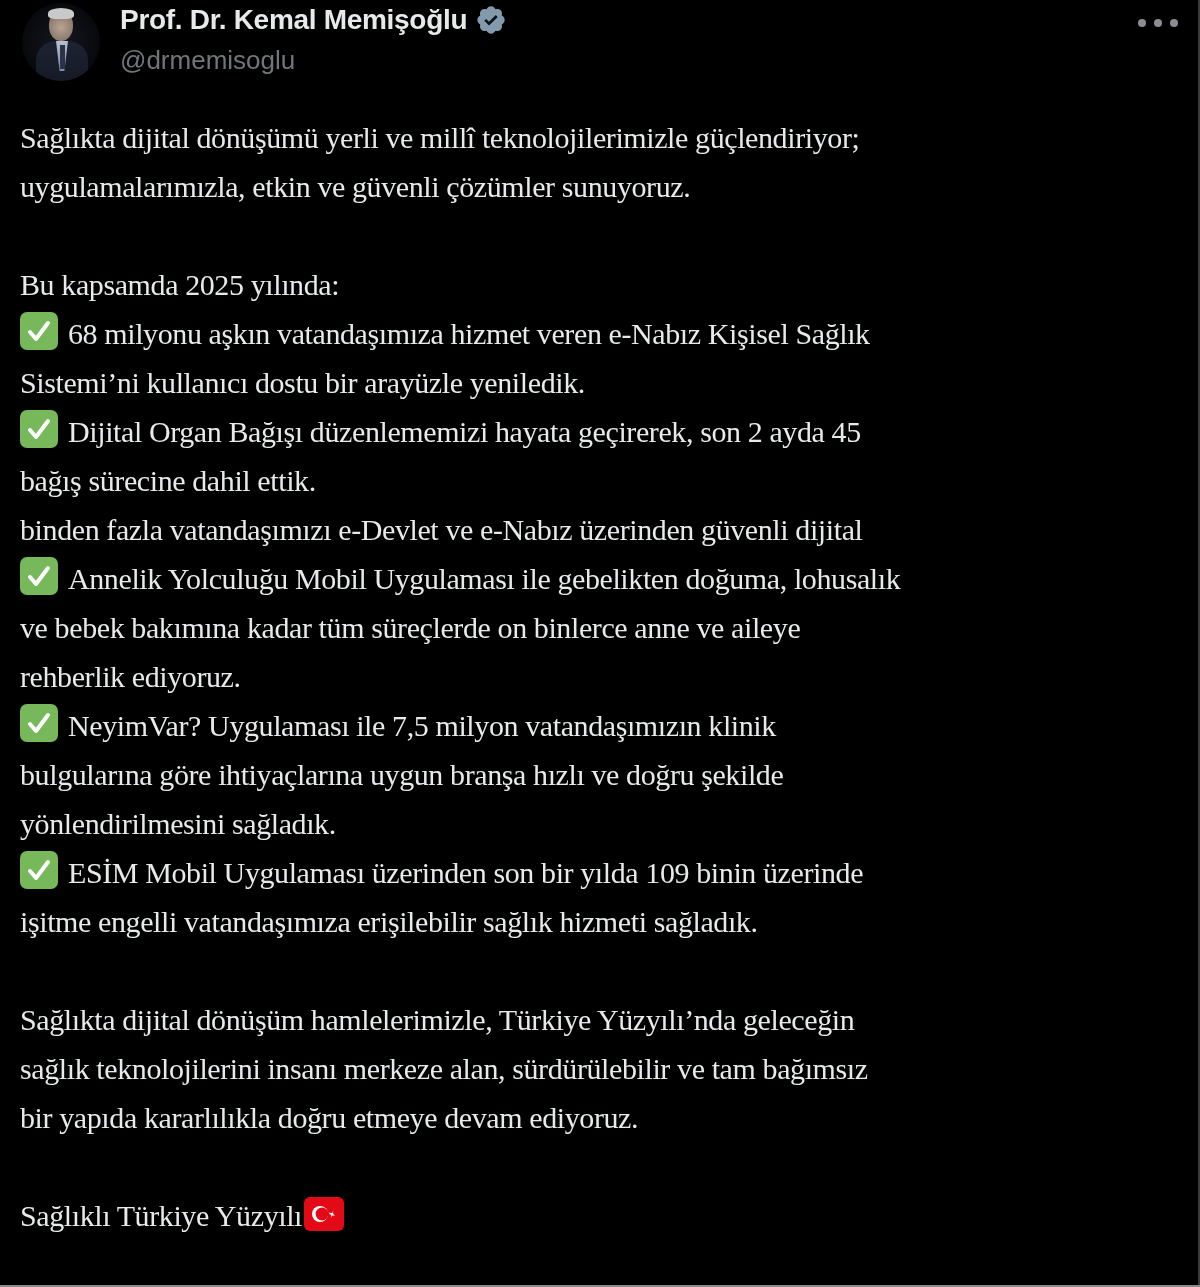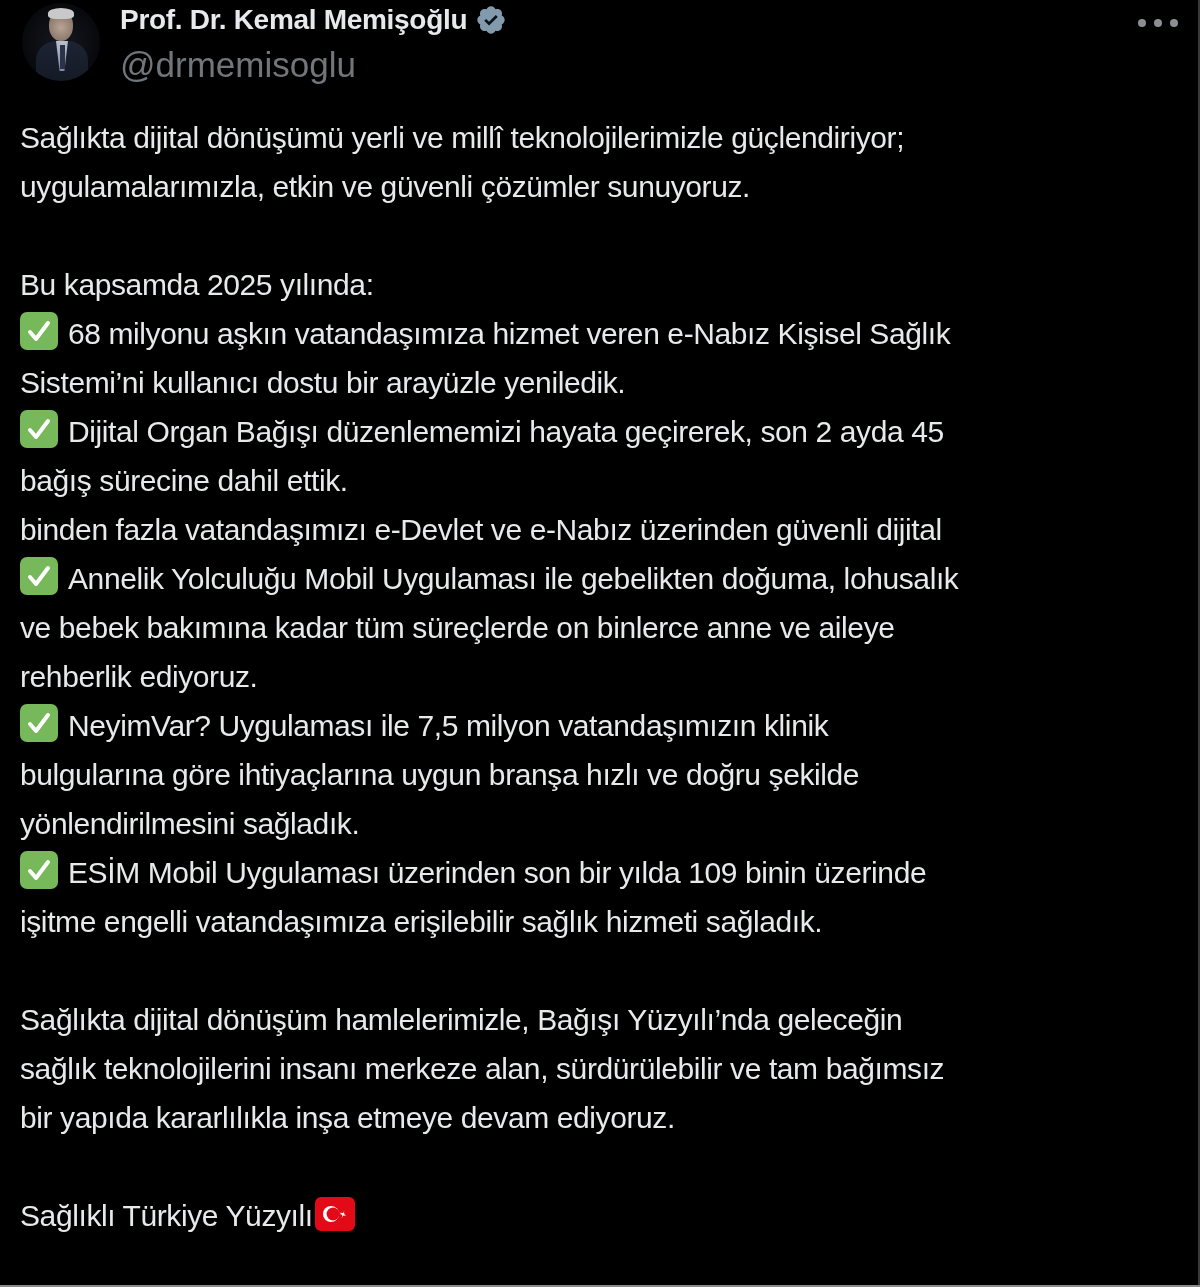--- a/index.html
+++ b/index.html
@@ -107,21 +107,21 @@
     .badge {
       display: inline-block;
       width: 32px;
       height: 32px;
       margin-left: 8px;
     }
     .handle {
       position: absolute;
       left: 120px;
       top: 45px;
-      font-size: 35px;
+      font-size: 26px;
       color: #71767b;
       white-space: nowrap;
     }
     .more-button {
       position: absolute;
       left: 1138px;
       top: 12px;
       width: 40px;
       height: 22px;
       display: flex;
@@ -140,20 +140,21 @@
       left: 20px;
       top: 113px;
       width: 1170px;
       font-size: 30px;
       line-height: 49px;
       color: #e7e9ea;
       letter-spacing: -0.4px;
     }
     .para {
       margin: 0;
+      font-family: Liberation Serif, serif;
     }
     .gap {
       height: 49px;
     }
     .line {
       display: block;
       white-space: nowrap;
     }
     .check {
       display: inline-block;
@@ -291,23 +292,23 @@
               <path d="M5 15 L11 22 L23 6" fill="none" stroke="#ffffff" stroke-width="4" stroke-linecap="round" stroke-linejoin="round"></path>
             </svg>
         </span><span>ESİM Mobil Uygulaması üzerinden son bir yılda 109 binin üzerinde</span>
       </span>
       <span class="line">işitme engelli vatandaşımıza erişilebilir sağlık hizmeti sağladık.</span>
     </p>
 
     <div class="gap"></div>
 
     <p class="para">
-      <span class="line">Sağlıkta dijital dönüşüm hamlelerimizle, Bağışı Yüzyılı’nda geleceğin</span>
+      <span class="line">Sağlıkta dijital dönüşüm hamlelerimizle, Türkiye Yüzyılı’nda geleceğin</span>
       <span class="line">sağlık teknolojilerini insanı merkeze alan, sürdürülebilir ve tam bağımsız</span>
-      <span class="line">bir yapıda kararlılıkla inşa etmeye devam ediyoruz.</span>
+      <span class="line">bir yapıda kararlılıkla doğru etmeye devam ediyoruz.</span>
     </p>
 
     <div class="gap"></div>
 
     <p class="para">
       <span class="line"><span>Sağlıklı Türkiye Yüzyılı</span><span class="flag">
           <svg width="32" height="28" viewBox="0 0 32 28">
             <circle cx="12" cy="14" r="8" fill="#ffffff"></circle>
             <circle cx="14" cy="14" r="6.4" fill="#e30a17"></circle>
             <polygon fill="#ffffff" points="21,14 25.2,12.6 25.2,15.4"></polygon>

